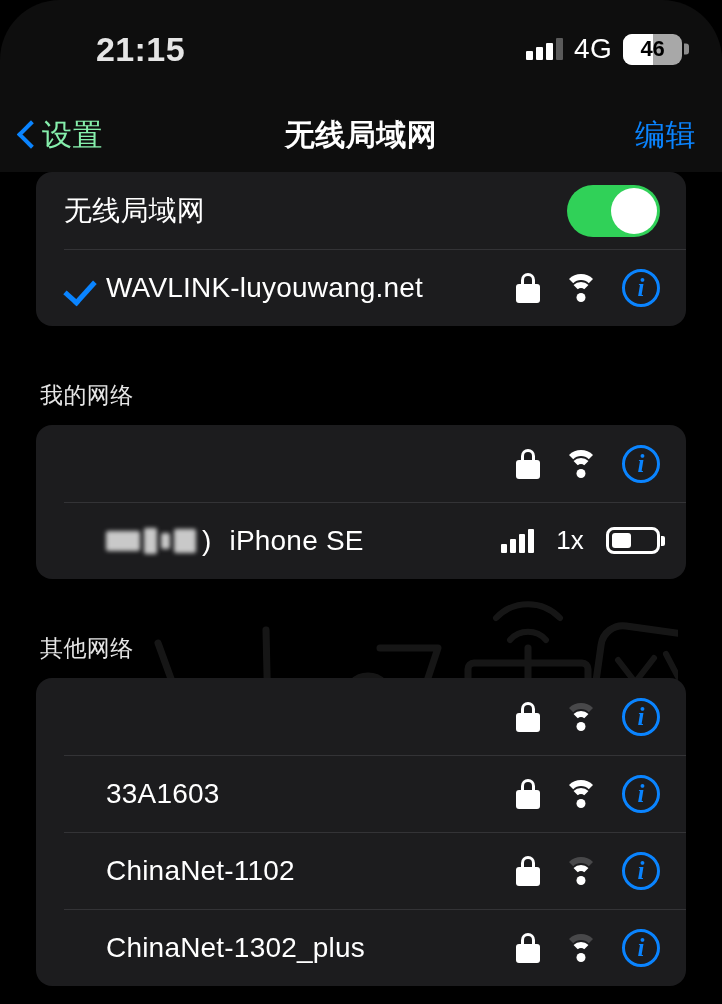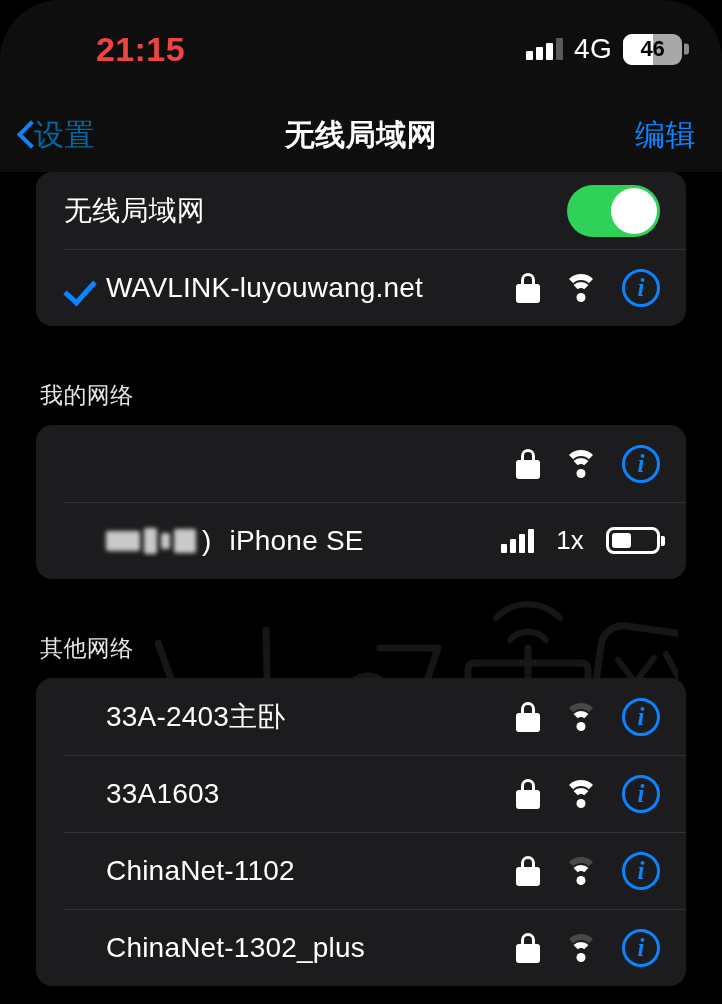--- a/index.html
+++ b/index.html
@@ -25,21 +25,21 @@
   }
 
   
   .status-bar {
     position:absolute; left:0; top:22px; width:722px; height:54px;
     display:flex; align-items:center; justify-content:space-between;
     padding:0 46px 0 0;
   }
   .status-time {
     position:absolute; left:96px; top:50%; transform:translateY(-50%);
-    color:#ef4444; font-size:34px; font-weight:600; letter-spacing:0.4px;
+    color:#e5e5e5; font-size:34px; font-weight:600; letter-spacing:0.4px;
   }
   .status-right {
     position:absolute; right:40px; top:50%; transform:translateY(-50%);
     display:flex; align-items:center; gap:11px;
   }
   .sig-bars { display:flex; align-items:flex-end; gap:3px; height:22px; }
   .sig-bars i { display:block; width:7px; background:#fff; border-radius:1px; }
   .sig-bars i:nth-child(1){ height:9px; }
   .sig-bars i:nth-child(2){ height:13px; }
   .sig-bars i:nth-child(3){ height:17px; }
@@ -66,22 +66,22 @@
     text-align:center; color:#000;
     font-size:22px; font-weight:700; letter-spacing:-0.3px;
   }
 
   
   .nav-bar {
     position:absolute; left:0; top:100px; width:722px; height:70px;
   }
   .nav-back {
     position:absolute; left:18px; top:50%; transform:translateY(-50%);
-    display:flex; align-items:center; gap:0;
-    color:#0369a1; cursor:pointer;
+    display:flex; align-items:center; gap:8px;
+    color:#86efac; cursor:pointer;
   }
   .chev {
     display:inline-block; width:16px; height:28px; position:relative;
   }
   .chev::before {
     content:""; position:absolute; left:3px; top:3px;
     width:16px; height:16px;
     border-left:4px solid #0a84ff; border-bottom:4px solid #0a84ff;
     transform:rotate(45deg);
   }
@@ -365,24 +365,20 @@
         </div>
       </div>
     </div>
 
     <div class="spacer-lg"></div>
 
     <div class="group-header">其他网络</div>
     <div class="card">
 
       <div class="row">
-        <div class="row-left">
-          <span class="check blank"></span>
-          <span class="row-label">33A-2403主卧</span>
-        </div>
         <div class="row-right">
           <span class="lock">
             <span class="lock-shackle"></span>
               <span class="lock-body"></span>
           </span>
           <span class="wifi" data-strength="2">
             <span class="arc3"></span>
               <span class="arc2"></span>
               <span class="dot"></span>
           </span>

